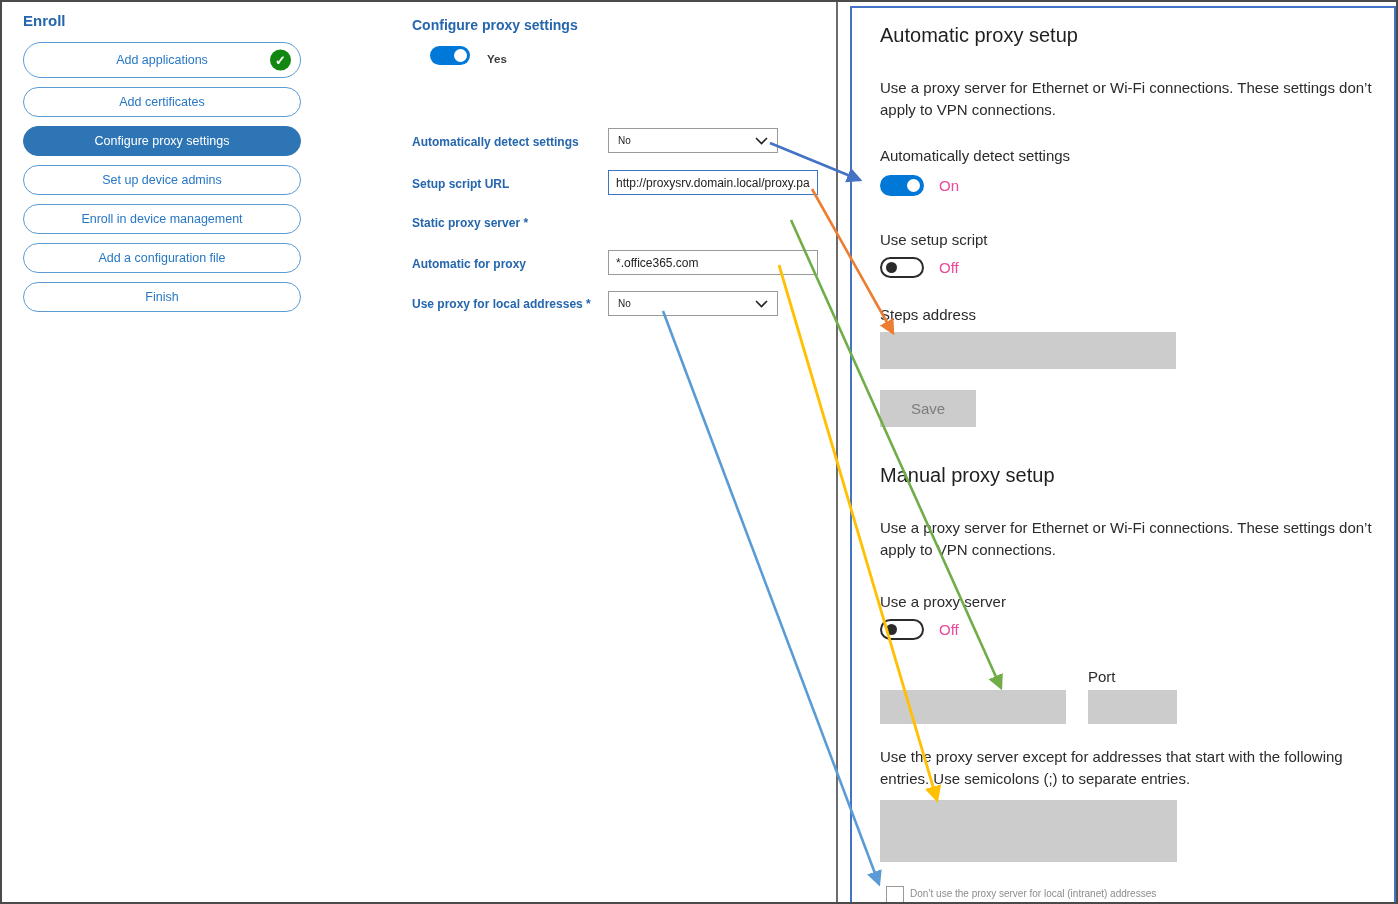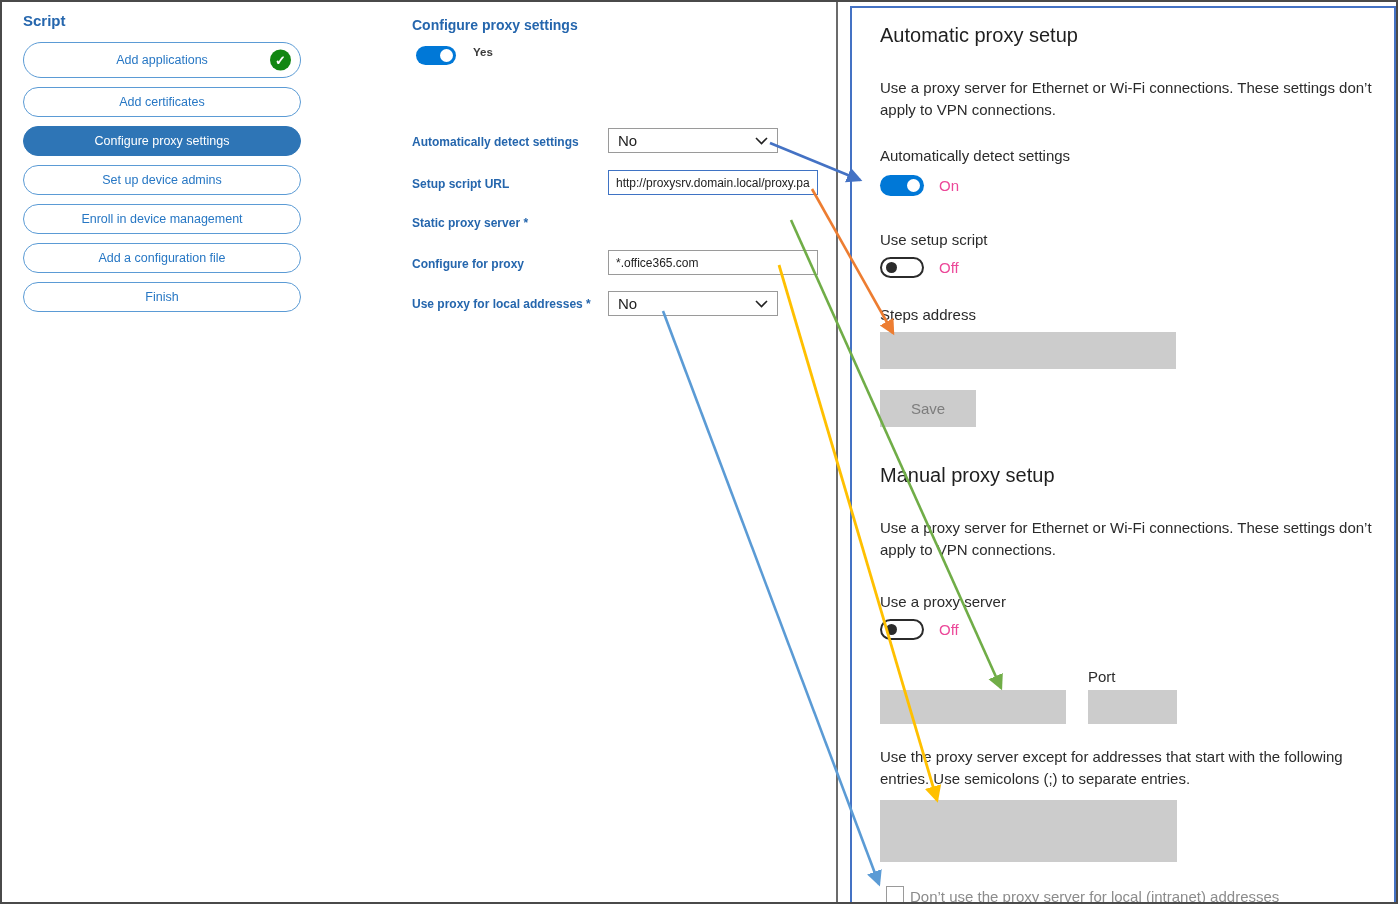--- a/index.html
+++ b/index.html
@@ -22,32 +22,32 @@
   .step-btn.tall { height:36px; }
   .step-btn.active { background:#2e75b6; border-color:#2e75b6; color:#fff; }
   .check-badge {
     position:absolute; right:9px; top:50%; transform:translateY(-50%);
     width:21px; height:21px; border-radius:50%; background:#128712;
     color:#fff; font-size:13px; line-height:21px; text-align:center; font-weight:bold;
   }
 
   
   .form-title { position:absolute; left:410px; top:15px; color:#2566ad; font-weight:bold; font-size:14px; }
-  .enable-row { position:absolute; left:414px; top:44px; display:flex; align-items:flex-start; }
+  .enable-row { position:absolute; left:428px; top:44px; display:flex; align-items:flex-end; }
   .toggle-sm {
     position:relative; width:40px; height:19px; border-radius:10px; background:#0078d7; cursor:pointer;
   }
   .toggle-sm .knob { position:absolute; right:3px; top:3px; width:13px; height:13px; border-radius:50%; background:#fff; }
   .enable-row .tlabel { margin-left:17px; font-size:11.5px; color:#3b3b3b; font-weight:bold; }
 
   .f-label { position:absolute; left:410px; color:#2566ad; font-weight:bold; font-size:12px; width:195px; }
   .dd {
     position:absolute; left:606px; width:170px; height:25px; background:#fff;
     border:1px solid #9a9a9a; display:flex; align-items:center; justify-content:space-between;
-    padding:0 9px; font-size:15px; color:#222; cursor:pointer;
+    padding:0 9px; font-size:10px; color:#222; cursor:pointer;
   }
   .tinput {
     position:absolute; left:606px; width:210px; height:25px; background:#fff;
     border:1px solid #9a9a9a; font-size:12px; color:#222; padding:0 7px;
     font-family:"Liberation Sans", sans-serif;
   }
   .tinput.focused { border:1px solid #3f73c4; }
 
   
   .divider { position:absolute; left:834px; top:0; width:2px; height:904px; background:#6b6b6b; }
@@ -70,32 +70,32 @@
     background:#fff; border:2px solid #2b2b2b; cursor:pointer;
   }
   .tgl-off .knob { position:absolute; left:4px; top:3px; width:11px; height:11px; border-radius:50%; background:#2b2b2b; }
   .tgl-state { position:absolute; font-size:15px; color:#ec4899; }
   .gray-box { position:absolute; background:#cccccc; }
   .save-btn {
     position:absolute; left:28px; width:96px; height:37px; background:#cccccc;
     border:none; color:#7d7d7d; font-size:15px; font-family:"Liberation Sans", sans-serif; cursor:pointer;
   }
   .chk { position:absolute; left:34px; top:878px; width:18px; height:18px; background:#fff; border:1px solid #9a9a9a; cursor:pointer; }
-  .chk-label { position:absolute; left:58px; top:880px; font-size:15px; color:#8c8c8c; }
+  .chk-label { position:absolute; left:58px; top:880px; font-size:10px; color:#8c8c8c; }
 
   
   .arrows { position:absolute; left:0; top:0; width:1398px; height:904px; pointer-events:none; }
 </style>
 </head>
 <body>
 
 <div class="page">
 
   <aside class="sidebar">
-    <div class="sidebar-title">Script</div>
+    <div class="sidebar-title">Enroll</div>
 
     <div class="step-btn tall">
       <span>Add applications</span>
       <span class="check-badge">✓</span>
     </div>
     <div class="step-btn">
       <span>Add certificates</span>
     </div>
     <div class="step-btn active">
       <span>Configure proxy settings</span>
@@ -129,21 +129,21 @@
     <svg width="13" height="8" viewBox="0 0 13 8">
         <path d="M1 1 L6.5 6.5 L12 1" fill="none" stroke="#222" stroke-width="1.6"></path>
       </svg>
   </div>
 
   <div class="f-label" style="top:175px;">Setup script URL</div>
   <input class="tinput focused" style="top: 168px;" value="http://proxysrv.domain.local/proxy.pa">
 
   <div class="f-label" style="top:214px;">Static proxy server *</div>
 
-  <div class="f-label" style="top:255px;">Configure for proxy</div>
+  <div class="f-label" style="top:255px;">Automatic for proxy</div>
   <input class="tinput" style="top: 248px;" value="*.office365.com">
 
   <div class="f-label" style="top:295px;">Use proxy for local addresses *</div>
   <div class="dd" style="top:289px;">
     <span>No</span>
     <svg width="13" height="8" viewBox="0 0 13 8">
         <path d="M1 1 L6.5 6.5 L12 1" fill="none" stroke="#222" stroke-width="1.6"></path>
       </svg>
   </div>
 

